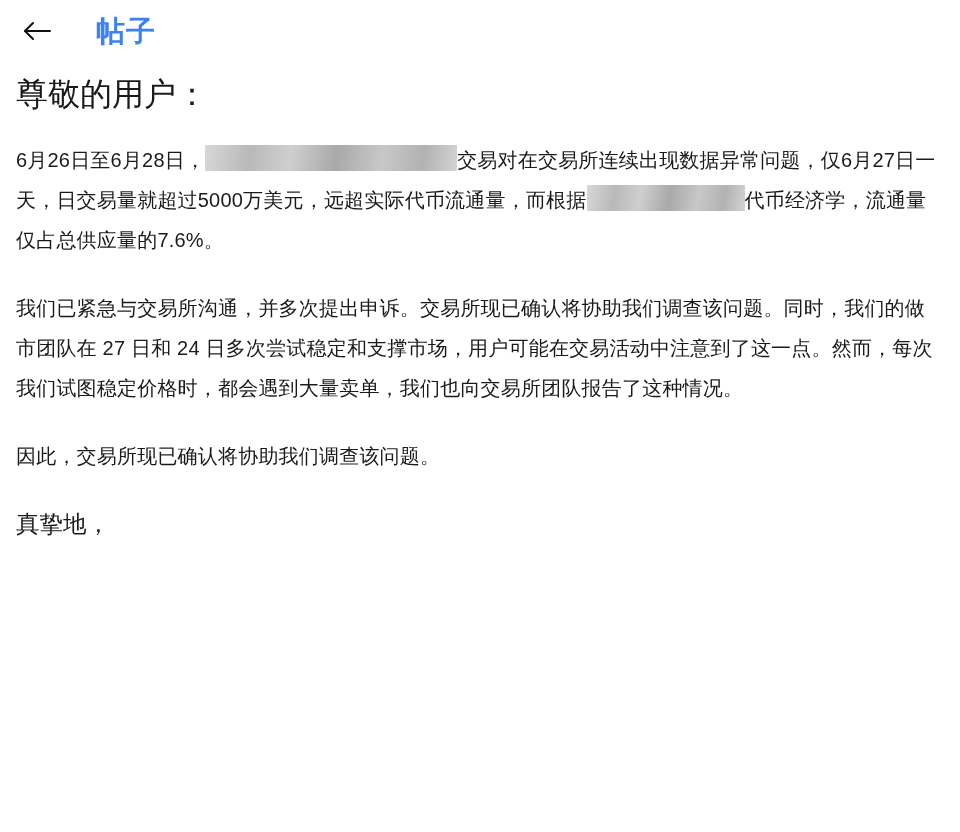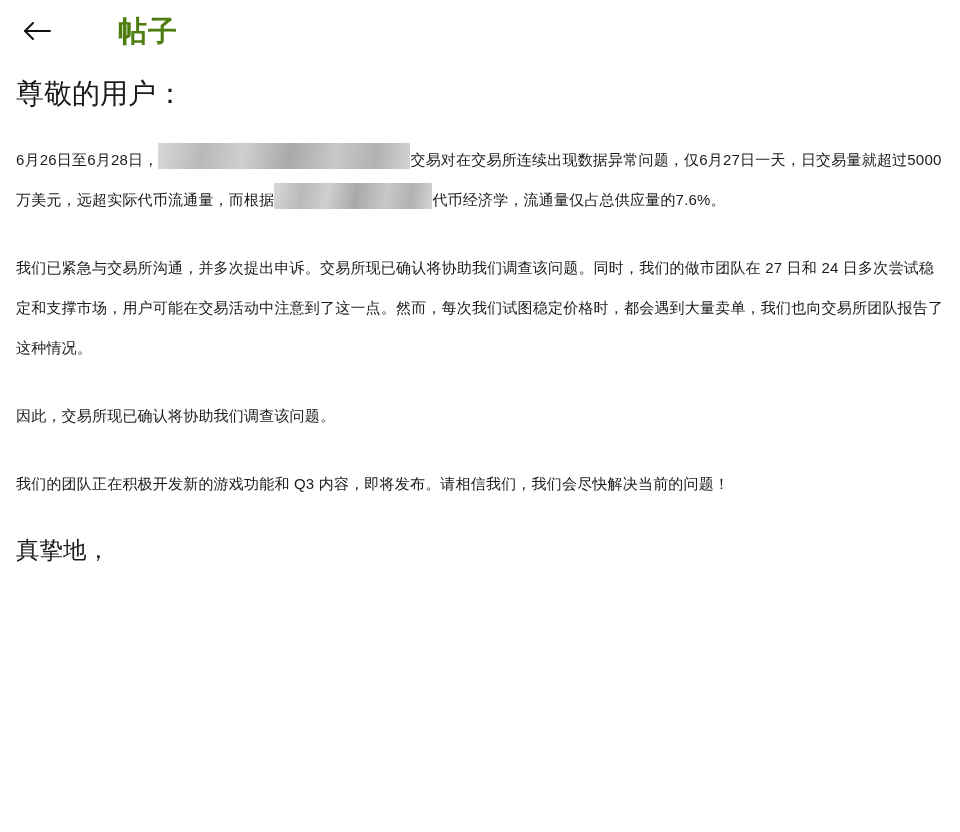--- a/index.html
+++ b/index.html
@@ -36,39 +36,39 @@
     cursor: pointer;
     background: transparent;
     border: none;
     padding: 0;
   }
   .back-btn svg { display: block; }
   .page-title {
     font-size: 29px;
     font-weight: 700;
     letter-spacing: 1px;
-    margin-left: 58px;
-    color: #4d7c0f;
+    margin-left: 36px;
+    color: #3b82f6;
     line-height: 1;
   }
   .content {
     padding: 8px 16px 0 16px;
     box-sizing: border-box;
   }
   .para {
-    font-size: 15px;
+    font-size: 20px;
     line-height: 40px;
     color: #1a1a1a;
     margin: 0 0 28px 0;
     letter-spacing: 0.2px;
     word-break: break-word;
   }
   .para.tight { margin-bottom: 26px; }
   .salutation {
-    font-size: 28px;
+    font-size: 32px;
     line-height: 40px;
     margin: 4px 0 26px 0;
     color: #1a1a1a;
   }
   .sign-off {
     font-size: 23.5px;
     line-height: 40px;
     margin: 26px 0 8px 0;
     color: #1a1a1a;
   }
@@ -102,18 +102,17 @@
 
     <div class="salutation">尊敬的用户：</div>
 
     <p class="para"><span>6月26日至6月28日，</span><span class="redact redact-1"></span><span>交易对在交易所连续出现数据异常问题，仅6月27日一天，日交易量就超过5000万美元，远超实际代币流通量，而根据</span><span class="redact redact-2"></span><span>代币经济学，流通量仅占总供应量的7.6%。</span></p>
 
     <p class="para">我们已紧急与交易所沟通，并多次提出申诉。交易所现已确认将协助我们调查该问题。同时，我们的做市团队在 27 日和 24 日多次尝试稳定和支撑市场，用户可能在交易活动中注意到了这一点。然而，每次我们试图稳定价格时，都会遇到大量卖单，我们也向交易所团队报告了这种情况。</p>
 
     <p class="para">因此，交易所现已确认将协助我们调查该问题。</p>
 
 
-    <p class="para tight">我们的团队正在积极开发新的游戏功能和 Q3 内容，即将发布。请相信我们，我们会尽快解决当前的问题！</p>
 
     <div class="sign-off">真挚地，</div>
 
   </div>
 </div>
 
 </body></html>

